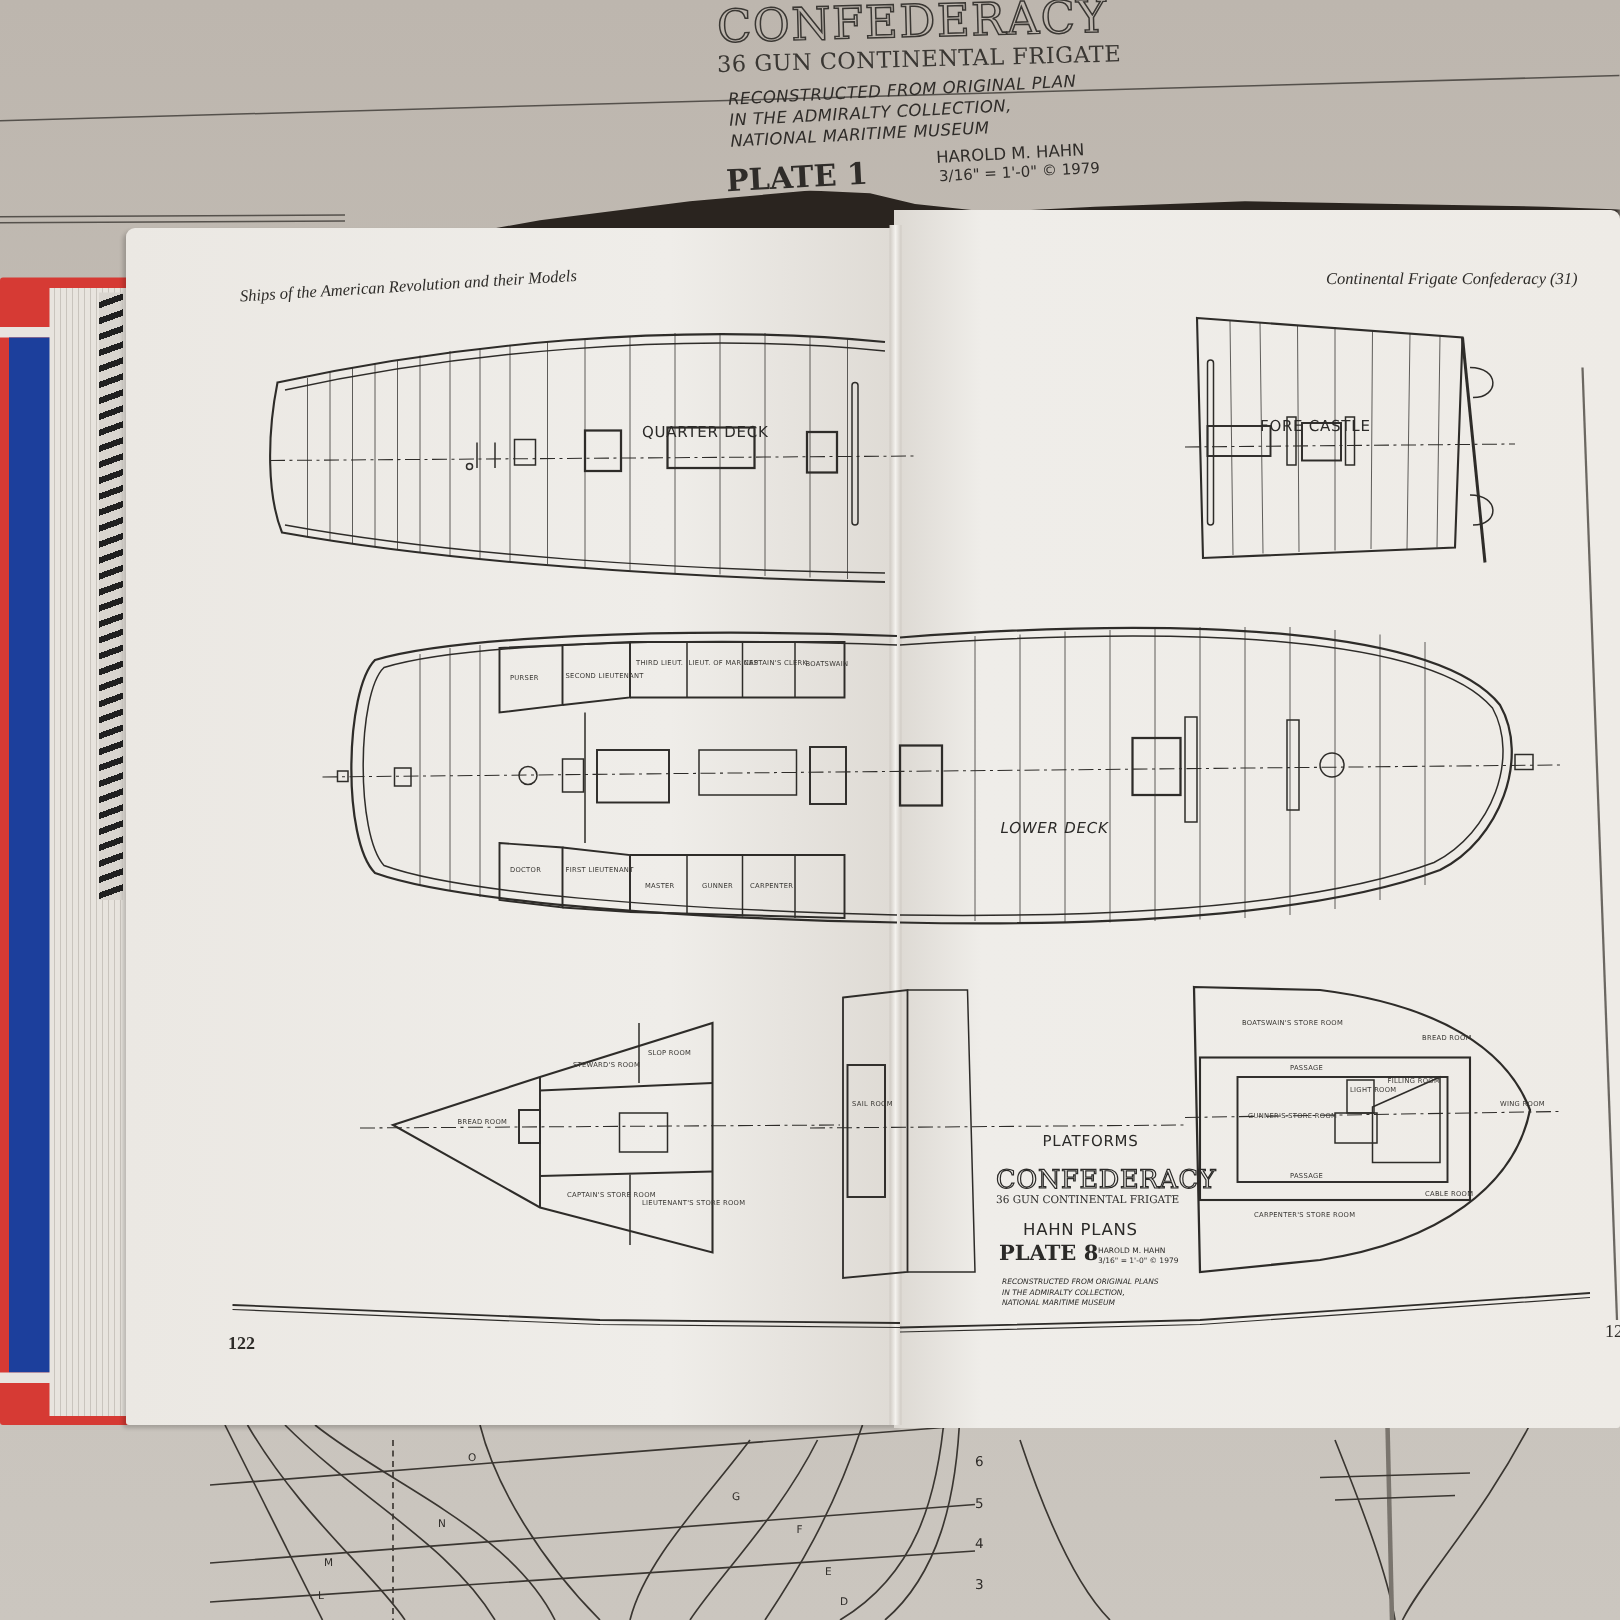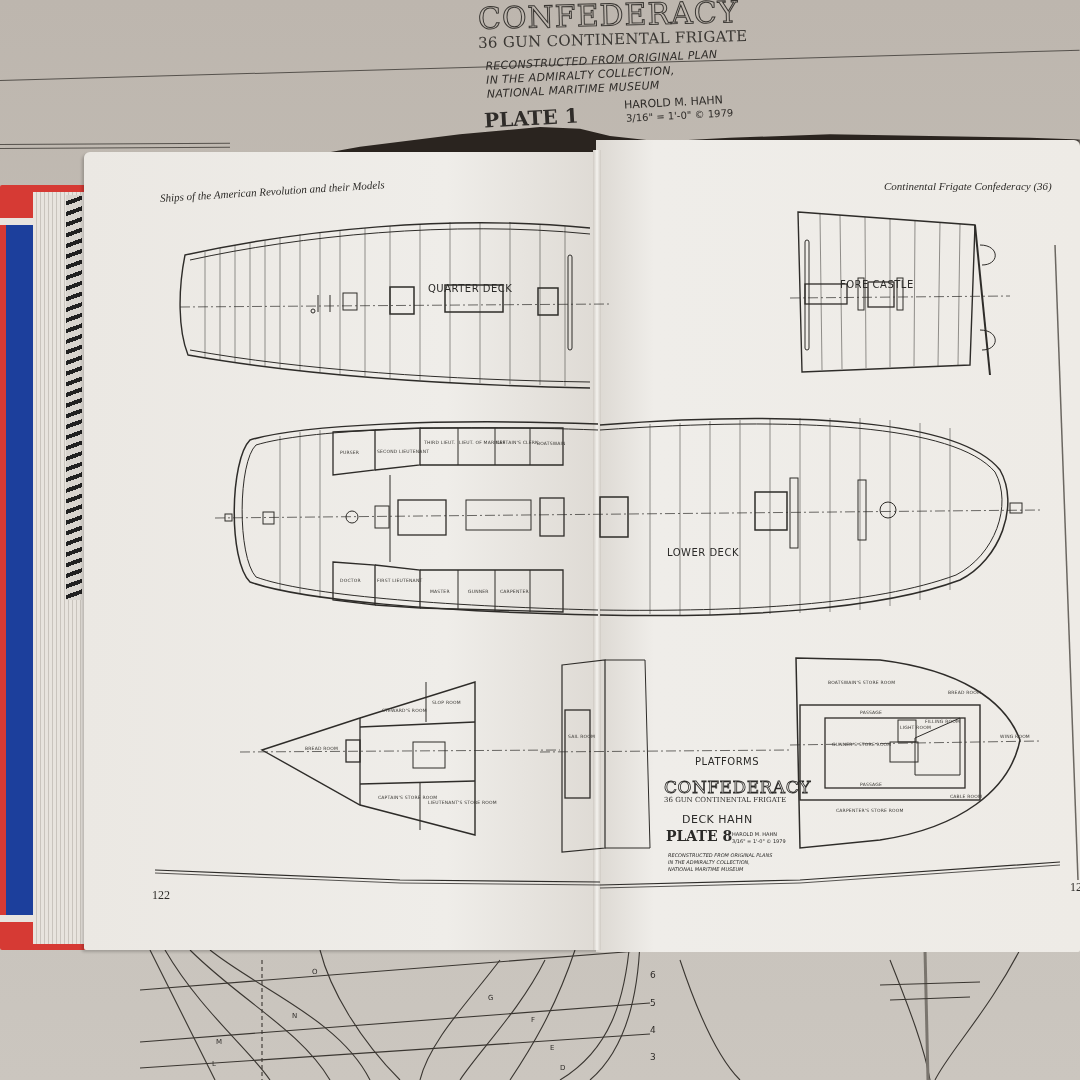--- a/index.html
+++ b/index.html
@@ -70,21 +70,21 @@
     }
     .gutter { position: absolute; left: 593px; top: 150px; width: 8px; height: 800px; background: linear-gradient(90deg, #cfcac3, #f4f2ee, #cfcac3); }
 
     .running-head {
       position: absolute; font-style: italic; font-size: 11px; color: #2e2c29;
       font-family: "Liberation Serif", serif;
     }
     .rh-left { left: 160px; top: 192px; transform: rotate(-3.5deg); transform-origin: left; }
     .rh-right { left: 884px; top: 180px; }
     .page-num { position: absolute; font-size: 12px; font-family: "Liberation Serif", serif; color: #2e2c29; }
-    .pn-left { left: 152px; top: 888px; }
+    .pn-left { left: 152px; top: 888px; font-weight: bold; }
     .pn-right { left: 1070px; top: 880px; }
 
     
     svg.plans { position: absolute; left: 0; top: 0; width: 1080px; height: 1080px; }
     .deck-label {
       position: absolute; font-family: "DejaVu Sans", sans-serif; font-size: 10px;
       letter-spacing: 0.5px; color: #2b2a28; font-variant: small-caps; text-transform: uppercase; margin-top: 28px;
     }
     .room-label {
       position: absolute; font-family: "DejaVu Sans", sans-serif; font-size: 4.5px;
@@ -173,21 +173,21 @@
 <div class="cover-blue"></div>
 <div class="cover-stripe-white2"></div>
 <div class="page-edges"></div>
 <div class="photo-strip"></div>
 
 <div class="page-left"></div>
 <div class="page-right"></div>
 <div class="gutter"></div>
 
 <div class="running-head rh-left">Ships of the American Revolution and their Models</div>
-<div class="running-head rh-right">Continental Frigate Confederacy (36)</div>
+<div class="running-head rh-right">Continental Frigate Confederacy (31)</div>
 <div class="page-num pn-left">122</div>
 <div class="page-num pn-right">123</div>
 
 <svg class="plans" viewBox="0 0 1080 1080">
   <g stroke="#2e2c29" stroke-width="1" fill="none">
 
     <path d="M590 228 C 450 214, 300 230, 185 255 C 178 290, 178 330, 188 355 C 300 375, 450 385, 590 388" stroke-width="1.4"></path>
     <path d="M590 234 C 450 220, 300 236, 190 260"></path>
     <path d="M190 350 C 300 370, 450 380, 590 382"></path>
     <line x1="180" y1="307" x2="610" y2="304" stroke-dasharray="10 3 2 3" stroke-width="0.7"></line>
@@ -316,21 +316,21 @@
     <path d="M155 873 L 400 883 L 600 885" stroke-width="0.8"></path>
     <path d="M600 885 L 800 880 L 1060 862" stroke-width="1.2"></path>
     <path d="M600 888 L 800 883 L 1060 865" stroke-width="0.8"></path>
 
     <line x1="1055" y1="245" x2="1078" y2="880" stroke-width="1.5" stroke="#6b6761"></line>
   </g>
 </svg>
 
 <div class="deck-label" style="left:428px;top:255px;">QUARTER DECK</div>
 <div class="deck-label" style="left:840px;top:251px;">FORE CASTLE</div>
-<div class="deck-label" style="left:667px;top:519px;">LOWER DECK</div>
+<div class="deck-label" style="left:667px;top:519px;font-style:italic;">LOWER DECK</div>
 <div class="deck-label" style="left:695px;top:728px;">PLATFORMS</div>
 
 <div class="room-label" style="left:340px;top:450px;">Purser</div>
 <div class="room-label" style="left:377px;top:449px;">Second Lieutenant</div>
 <div class="room-label" style="left:424px;top:440px;">Third Lieut.</div>
 <div class="room-label" style="left:459px;top:440px;">Lieut. of Marines</div>
 <div class="room-label" style="left:496px;top:440px;">Captain's Clerk</div>
 <div class="room-label" style="left:537px;top:441px;">Boatswain</div>
 <div class="room-label" style="left:340px;top:578px;">Doctor</div>
 <div class="room-label" style="left:377px;top:578px;">First Lieutenant</div>
@@ -353,21 +353,21 @@
 <div class="room-label" style="left:925px;top:719px;">Filling Room</div>
 <div class="room-label" style="left:860px;top:782px;">Passage</div>
 <div class="room-label" style="left:836px;top:808px;">Carpenter's Store Room</div>
 <div class="room-label" style="left:948px;top:690px;">Bread Room</div>
 <div class="room-label" style="left:1000px;top:734px;">Wing Room</div>
 <div class="room-label" style="left:950px;top:794px;">Cable Room</div>
 
 <div class="plate-block">
   <div class="name">CONFEDERACY</div>
   <div class="sub">36 GUN CONTINENTAL FRIGATE</div>
-  <div class="dp">DECK HAHN</div>
+  <div class="dp">HAHN PLANS</div>
   <div class="plate">PLATE 8</div>
   <div class="author">Harold M. Hahn</div>
   <div class="scale">3/16" = 1'-0" © 1979</div>
   <div class="recon">
     <div>Reconstructed from Original Plans</div>
     <div>in the Admiralty Collection,</div>
     <div>National Maritime Museum</div>
   </div>
 </div>
 

